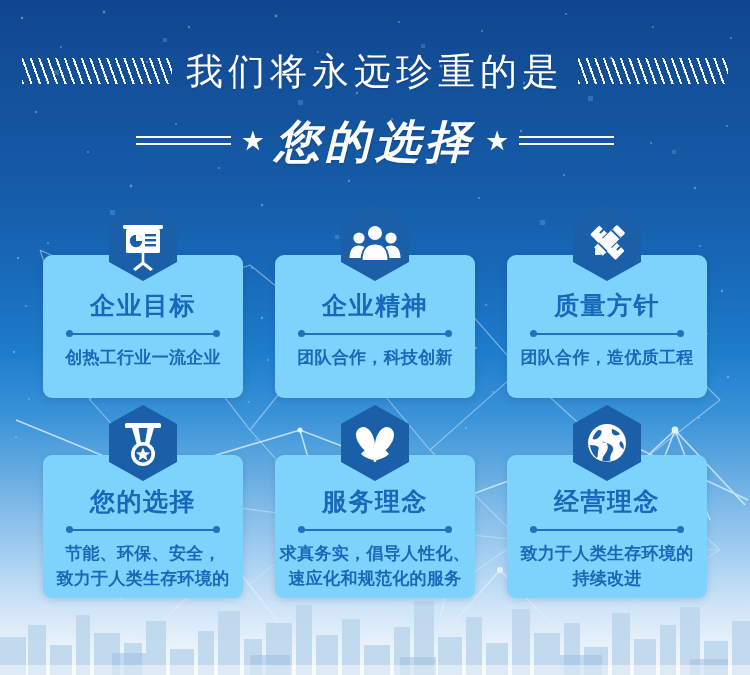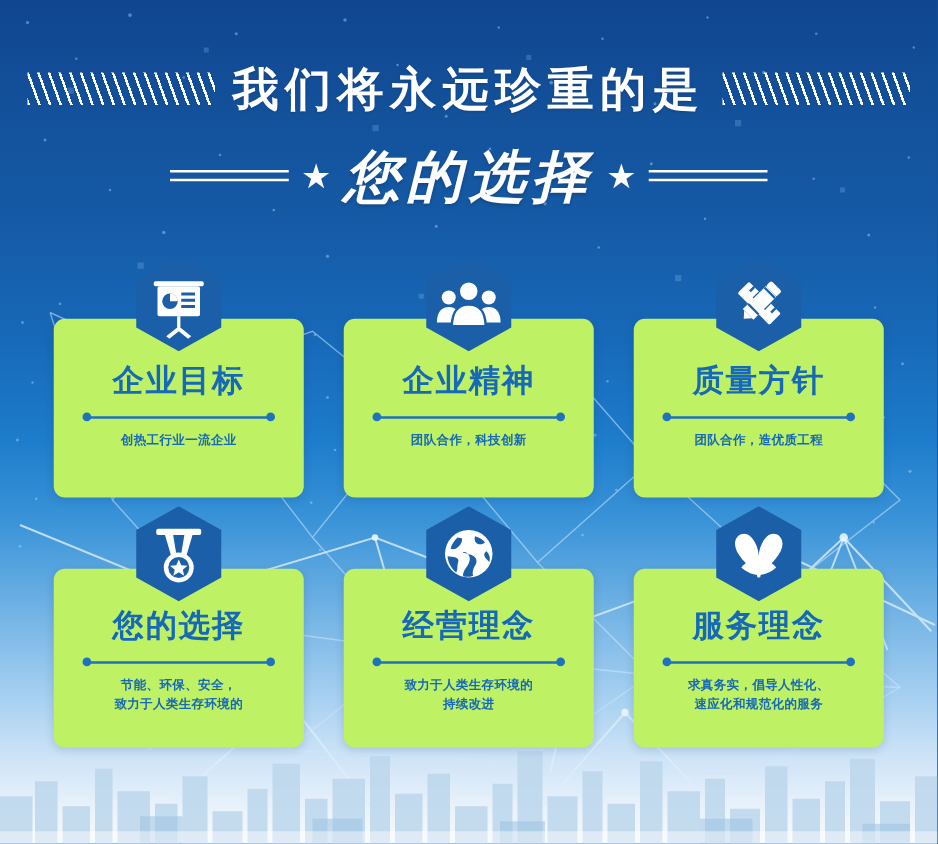--- a/index.html
+++ b/index.html
@@ -43,21 +43,21 @@
   .hatch{
     width:150px;height:26px;
     background-image:repeating-linear-gradient(
       70deg,
       #ffffff 0px,#ffffff 2px,
       rgba(255,255,255,0) 2px,rgba(255,255,255,0) 8px);
   }
   .headline{
     color:#ffffff;
     font-size:37px;
-    font-weight:bold;
+    font-weight:normal;
     letter-spacing:5px;
     line-height:1;
     white-space:nowrap;
     text-shadow:0 1px 2px rgba(0,0,0,.18);
   }
   .subline-row{
     position:absolute;left:0;top:110px;width:750px;height:62px;
     display:flex;align-items:center;justify-content:center;gap:10px;
   }
   .dbl-rule{
@@ -80,21 +80,21 @@
 
   
   .grid{
     position:absolute;left:43px;top:255px;width:664px;
     display:grid;grid-template-columns:repeat(3,200px);
     column-gap:32px;row-gap:57px;
   }
   .card{
     position:relative;
     width:200px;height:143px;
-    background:#bef264;
+    background:#7dd3fc;
     border-radius:9px;
     box-shadow:0 2px 7px rgba(10,50,110,.16);
     display:flex;flex-direction:column;align-items:center;
     padding-top:38px;box-sizing:border-box;
   }
   .card-hex{
     position:absolute;left:50%;top:-50px;transform:translateX(-50%);
     width:72px;height:80px;
   }
   .card-title{
@@ -107,21 +107,21 @@
   }
   .divider::before{
     content:"";position:absolute;left:4px;right:4px;top:3px;height:1.6px;background:#1f72bd;
   }
   .dot{
     position:absolute;top:0;width:7px;height:7px;border-radius:50%;background:#1f72bd;
   }
   .dot.l{left:0;} .dot.r{right:0;}
   .card-desc{
     color:#1668b8;
-    font-size:10px;font-weight:bold;line-height:1.45;
+    font-size:17px;font-weight:bold;line-height:1.45;
     text-align:center;white-space:pre-line;letter-spacing:.3px;
   }
   .card.two-line{padding-top:34px;}
 </style>
 </head>
 <body>
 
 <div id="stage">
 
   <div class="bg-base"></div>
@@ -381,50 +381,50 @@
         <span class="dot l"></span>
         <span class="dot r"></span>
       </div>
       <div class="card-desc">节能、环保、安全，
 致力于人类生存环境的</div>
     </div>
 
     <div class="card two-line">
       <svg class="card-hex" viewBox="0 0 72 80">
         <path d="M36 0 L70 19 L70 57 L36 76 L2 57 L2 19 Z" fill="#1a5fa8"></path>
+        <path d="M36 40 C36 32 30.5 22 24.5 22 C19.5 22 17 26 17 30 C17 38 26 47 36 54 C46 47 55 38 55 30 C55 26 52.5 22 47.5 22 C41.5 22 36 32 36 40 Z" fill="#ffffff"></path>
+        <path d="M36 42 C32 42 26 44 22 49 C26.5 53 32 55 36 55 Z" fill="#ffffff"></path>
+        <path d="M36 42 C40 42 46 44 50 49 C45.5 53 40 55 36 55 Z" fill="#ffffff"></path>
+        <rect x="34.6" y="40" width="2.8" height="17" rx="1.2" fill="#ffffff"></rect>
+      </svg>
+      <div class="card-title">服务理念</div>
+      <div class="divider">
+        <span class="dot l"></span>
+        <span class="dot r"></span>
+      </div>
+      <div class="card-desc">求真务实，倡导人性化、
+速应化和规范化的服务</div>
+    </div>
+
+    <div class="card two-line">
+      <svg class="card-hex" viewBox="0 0 72 80">
+        <path d="M36 0 L70 19 L70 57 L36 76 L2 57 L2 19 Z" fill="#1a5fa8"></path>
         <circle cx="36" cy="38" r="19" fill="#ffffff"></circle>
         <g fill="#1a5fa8">
           <path d="M27 25 C24 28 22 31 21.5 34 C24 35 26 34 28 32 C30 30 31 27.5 30.5 25.5 Z"></path>
           <path d="M19 40 C19.5 45 22 50 26 53 C27.5 50 26.5 47 27.5 44.5 C28.5 42 26 41 24 40.5 Z"></path>
           <path d="M31 37 C33 36 35.5 37.5 36.5 40 C37.5 43 36 46.5 34 49 C32.5 51 31 53.5 31.5 56 C34 56.8 37 56.6 39.5 55.5 C38.5 52 40 49 41.5 46.5 C43 44 42 41.5 40 40 C38 38.5 34.5 38 31 37 Z"></path>
           <path d="M41 24 C44 24.8 47 26.5 49 29 C47.5 30.5 45 30.8 43 30 C41 29.2 40.3 26.5 41 24 Z"></path>
           <path d="M50 36 C52.5 38 53.5 41.5 52.5 44.5 C51 43 49 41.5 48.5 39.5 C48.1 38 49 36.6 50 36 Z"></path>
         </g>
       </svg>
       <div class="card-title">经营理念</div>
       <div class="divider">
         <span class="dot l"></span>
         <span class="dot r"></span>
       </div>
       <div class="card-desc">致力于人类生存环境的
 持续改进</div>
     </div>
 
-    <div class="card two-line">
-      <svg class="card-hex" viewBox="0 0 72 80">
-        <path d="M36 0 L70 19 L70 57 L36 76 L2 57 L2 19 Z" fill="#1a5fa8"></path>
-        <path d="M36 40 C36 32 30.5 22 24.5 22 C19.5 22 17 26 17 30 C17 38 26 47 36 54 C46 47 55 38 55 30 C55 26 52.5 22 47.5 22 C41.5 22 36 32 36 40 Z" fill="#ffffff"></path>
-        <path d="M36 42 C32 42 26 44 22 49 C26.5 53 32 55 36 55 Z" fill="#ffffff"></path>
-        <path d="M36 42 C40 42 46 44 50 49 C45.5 53 40 55 36 55 Z" fill="#ffffff"></path>
-        <rect x="34.6" y="40" width="2.8" height="17" rx="1.2" fill="#ffffff"></rect>
-      </svg>
-      <div class="card-title">服务理念</div>
-      <div class="divider">
-        <span class="dot l"></span>
-        <span class="dot r"></span>
-      </div>
-      <div class="card-desc">求真务实，倡导人性化、
-速应化和规范化的服务</div>
-    </div>
-
   </div>
 
 </div>
 
 </body></html>

